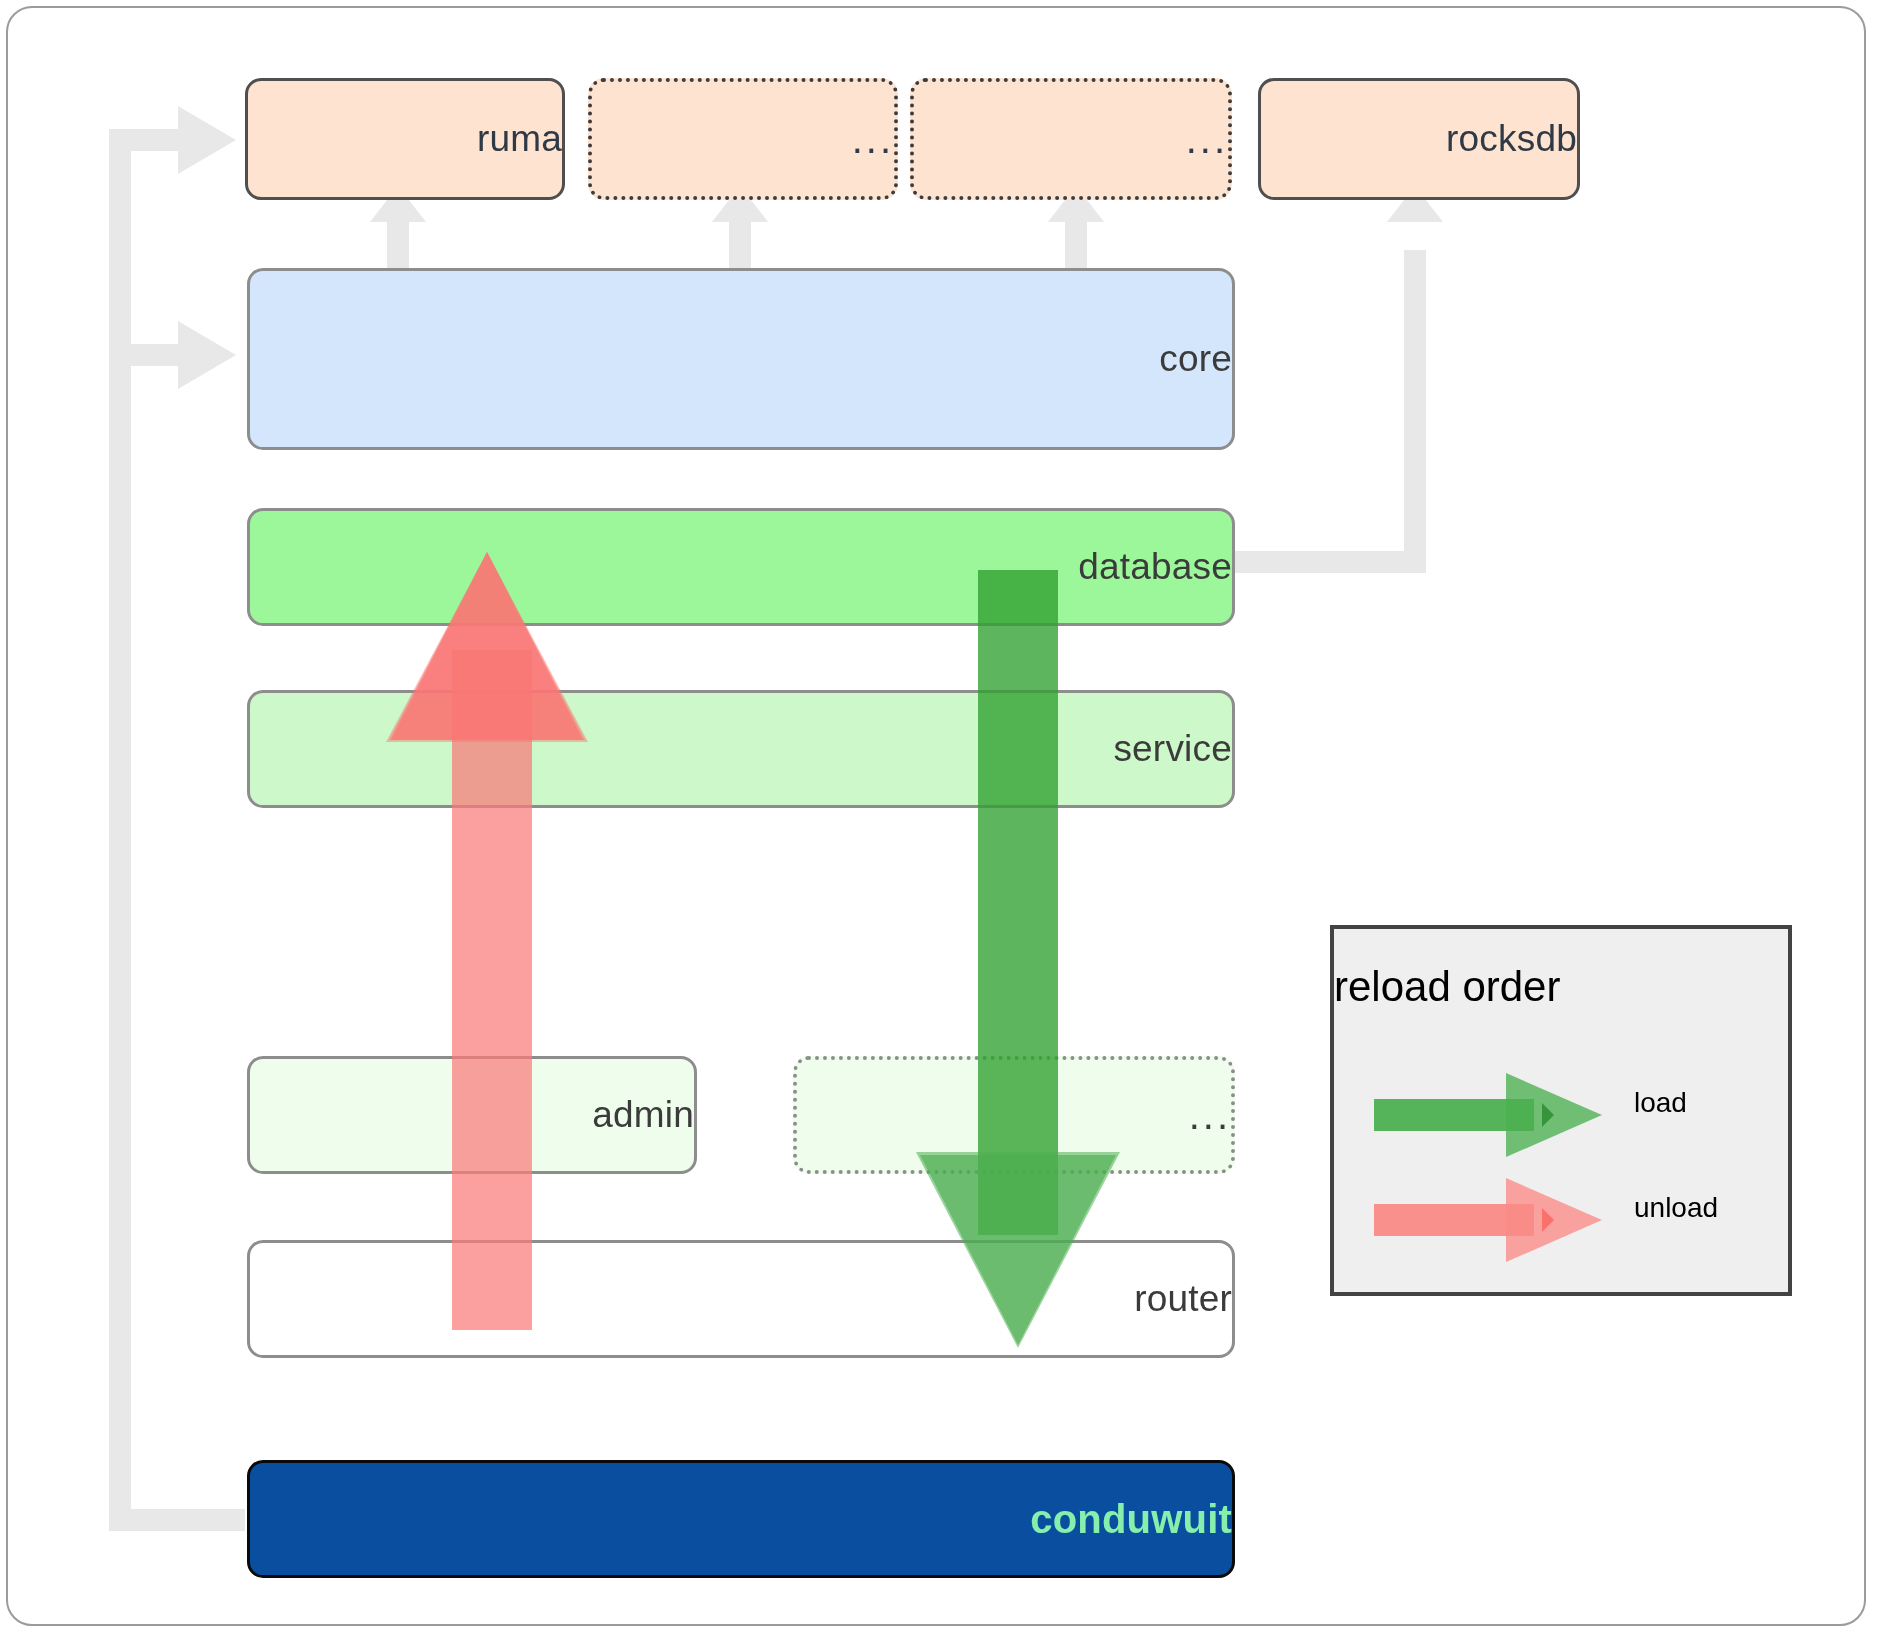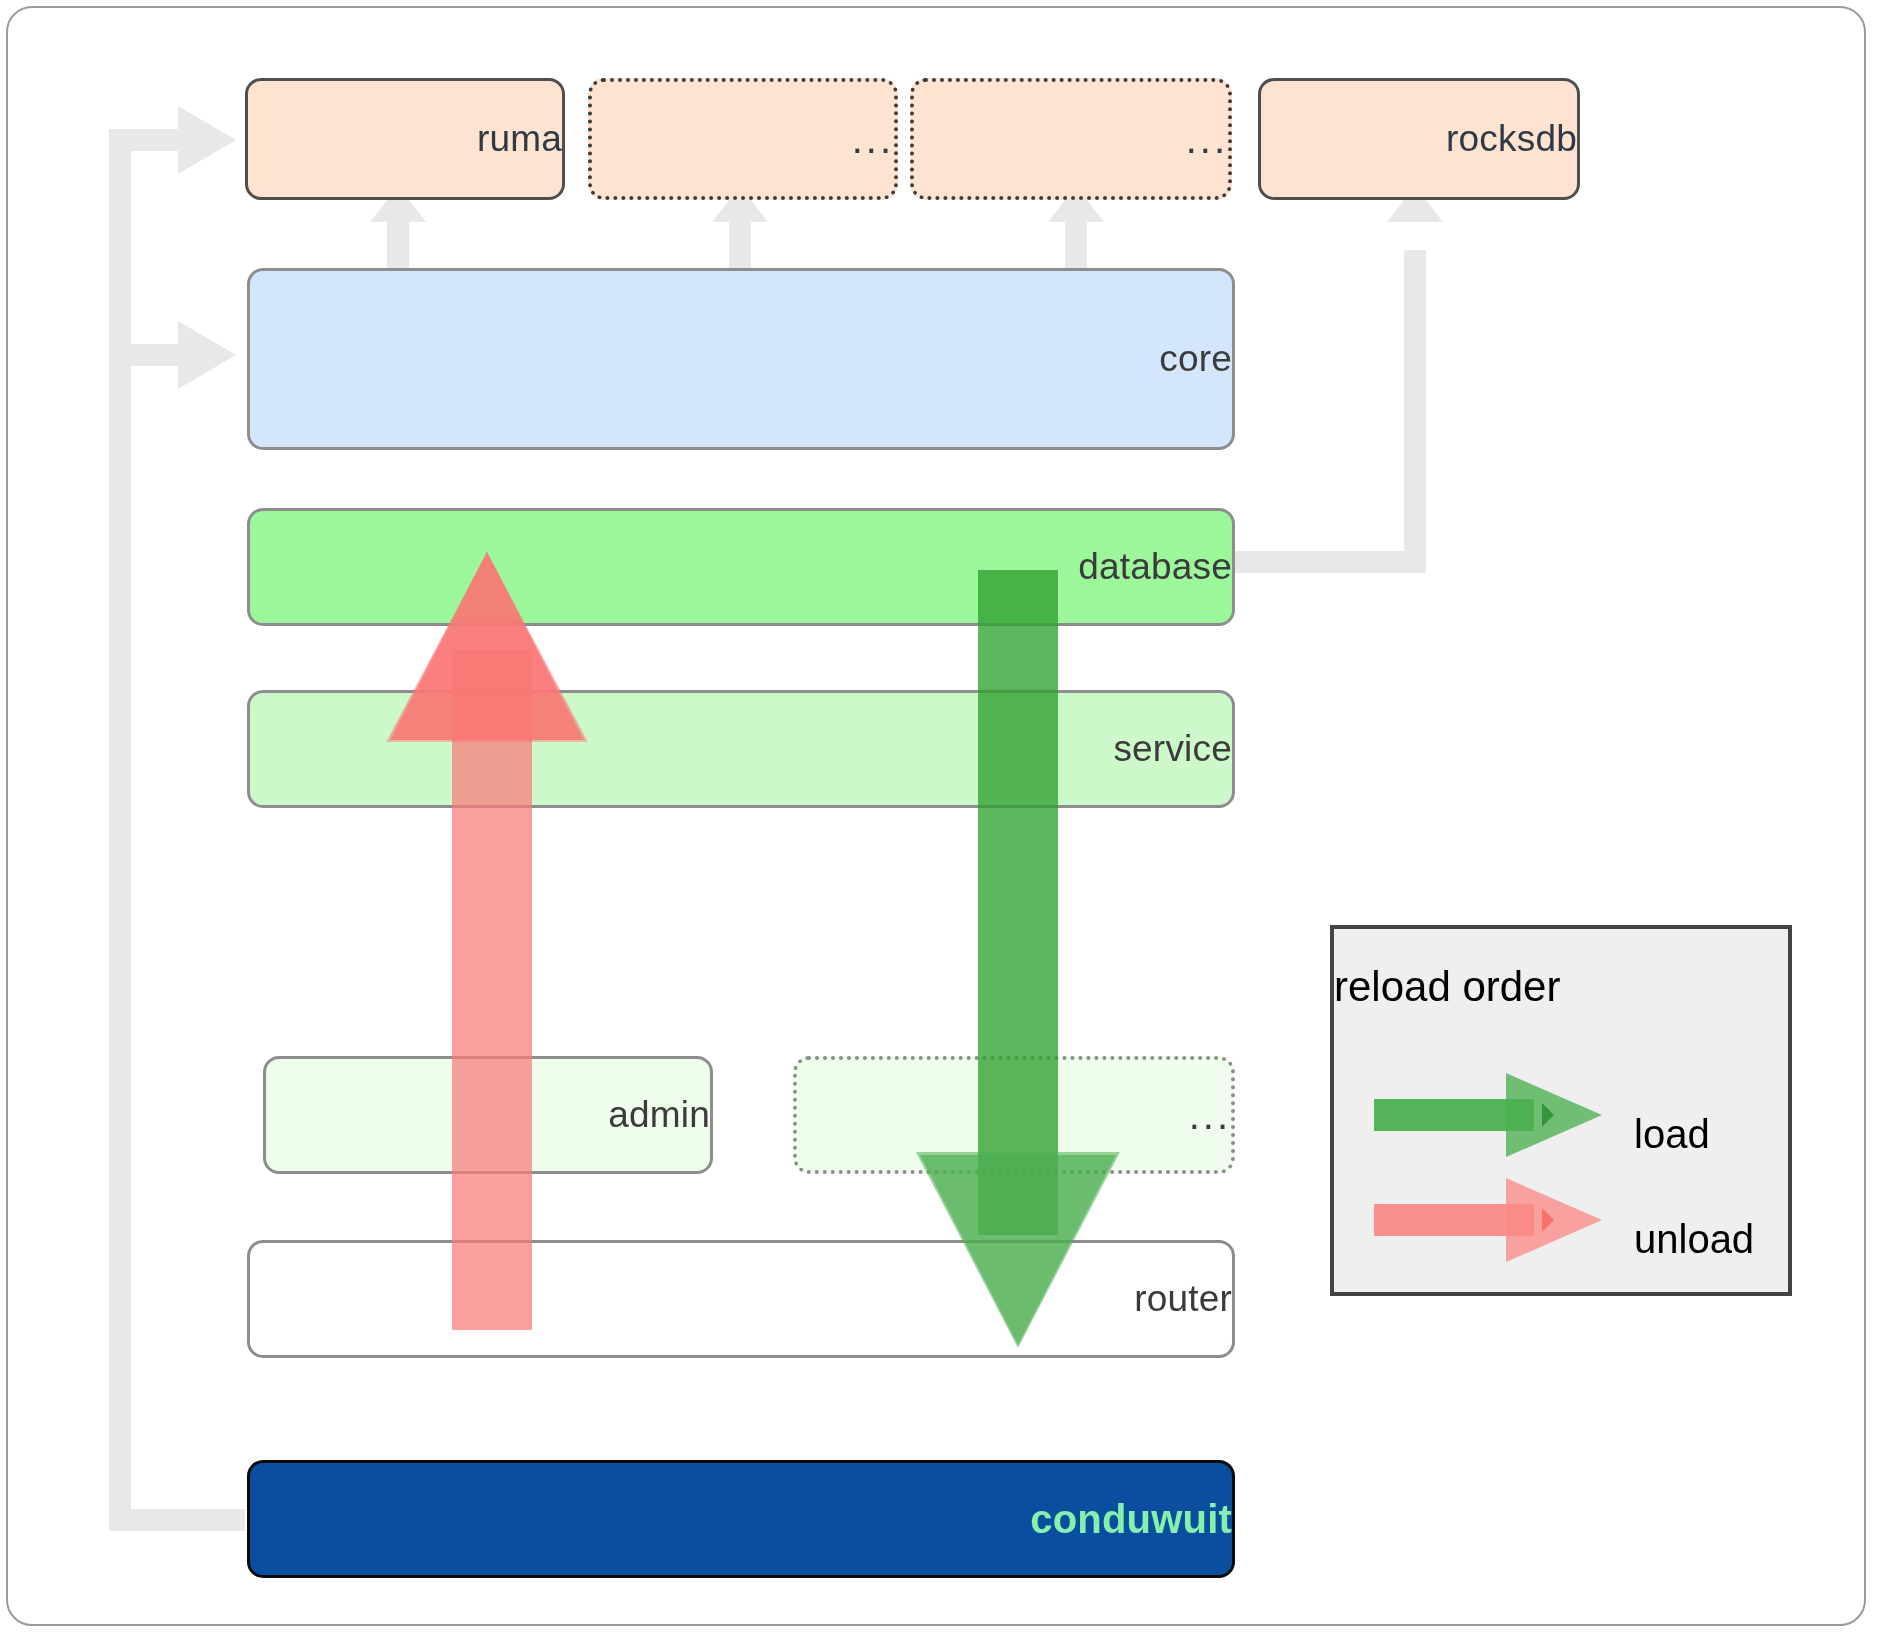--- a/index.html
+++ b/index.html
@@ -112,23 +112,22 @@
     position: absolute;
     left: 0; right: 0;
     height: 90px;
   }
   .legend-row.r1 { top: 140px; }
   .legend-row.r2 { top: 245px; }
   .legend-row .legend-label {
     position: absolute;
     left: 300px;
     top: 18px;
-    font-size: 40px;
+    font-size: 28px;
     color: #000000;
-    margin-top: 25px;
   }
   .legend-arrow {
     position: absolute;
     left: 40px;
     top: 0;
     width: 240px;
     height: 90px;
   }
 
   
@@ -205,21 +204,21 @@
 
   <div class="node layer layer-database" style="left:247px; top:508px; width:988px; height:118px;">
     <span class="lbl">database</span>
   </div>
 
   <div class="node layer layer-service" style="left:247px; top:690px; width:988px; height:118px;">
     <span class="lbl">service</span>
   </div>
 
 
-  <div class="node layer layer-admin" style="left:247px; top:1056px; width:450px; height:118px;margin-left:16px;">
+  <div class="node layer layer-admin" style="left:247px; top:1056px; width:450px; height:118px;">
     <span class="lbl">admin</span>
   </div>
 
   <div class="node layer layer-dots" style="left:793px; top:1056px; width:442px; height:118px;">
     <span class="lbl">...</span>
   </div>
 
   <div class="node layer layer-router" style="left:247px; top:1240px; width:988px; height:118px;">
     <span class="lbl">router</span>
   </div>

